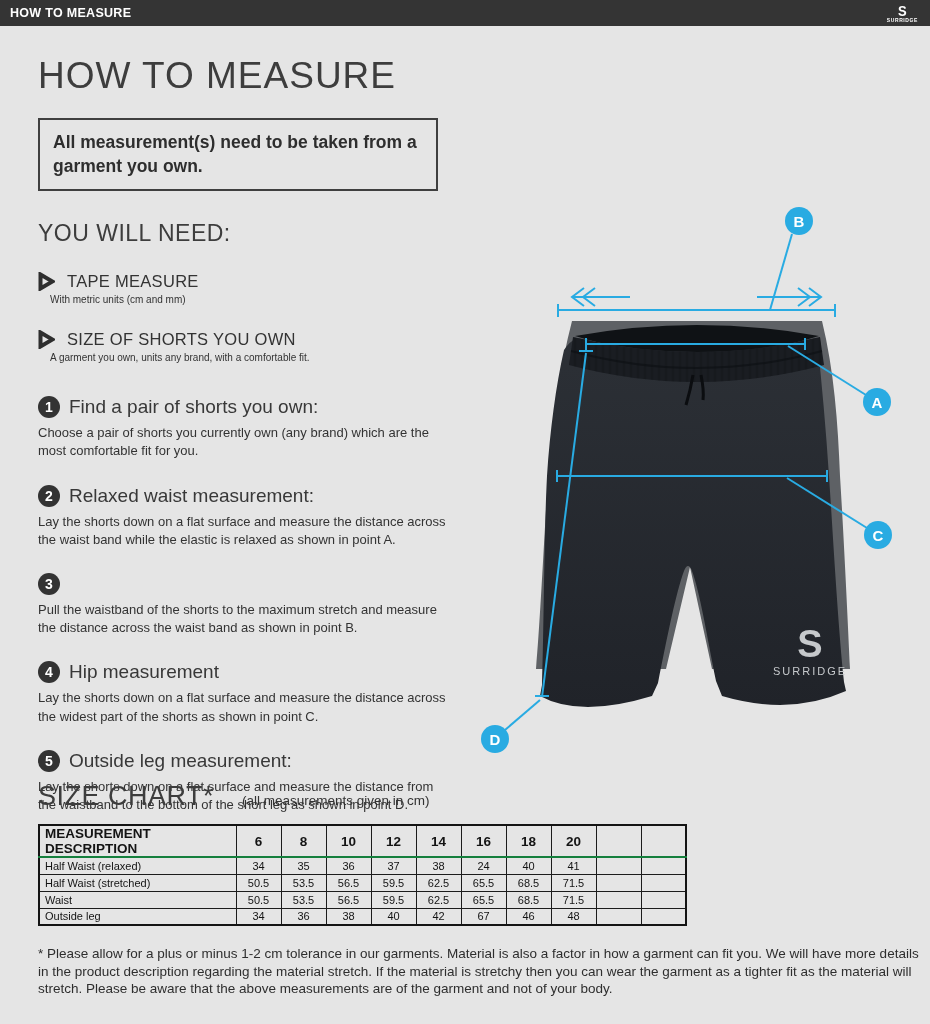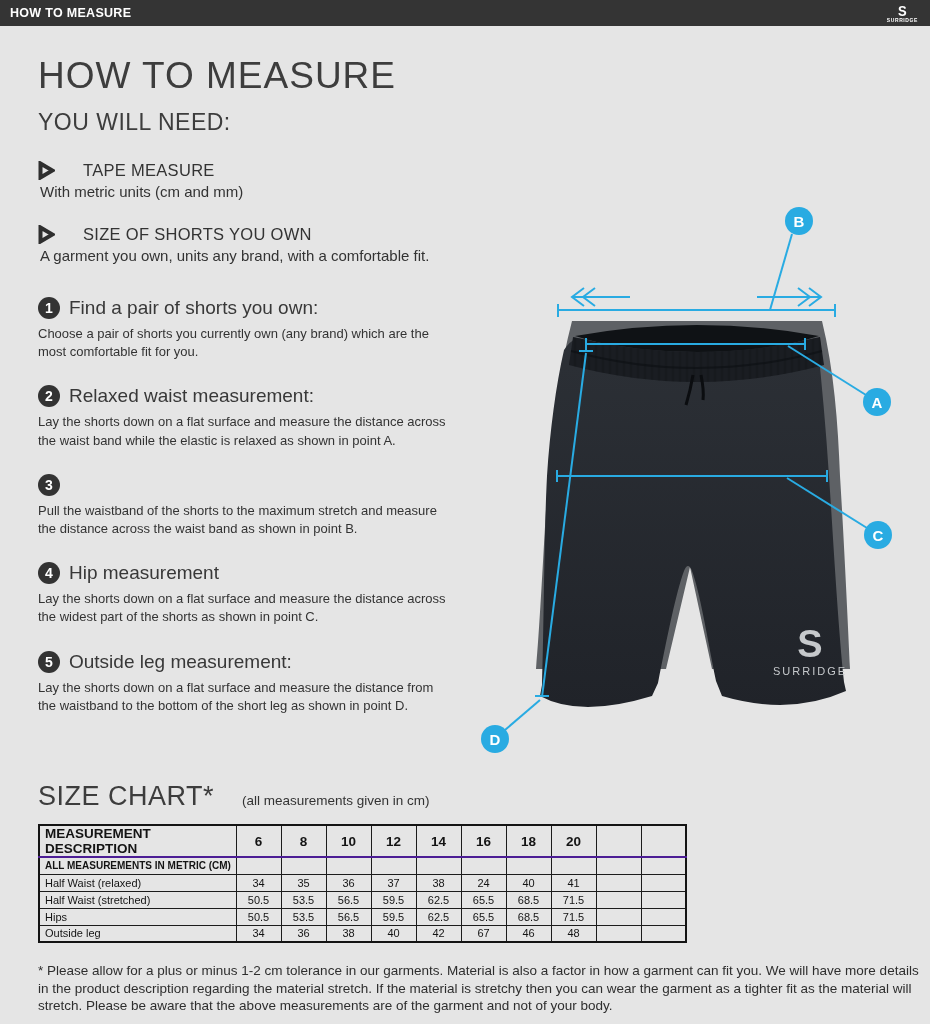--- a/index.html
+++ b/index.html
@@ -13,46 +13,46 @@
   .topbar-title { color:#fff; font-size:12.5px; font-weight:bold; letter-spacing:.3px; }
   .brand { display:flex; flex-direction:column; align-items:center; line-height:1; padding-right:4px; }
   .brand-s { color:#fff; font-size:13px; font-weight:bold; transform:scaleY(1.15); }
   .brand-name { color:#fff; font-size:5px; letter-spacing:.6px; margin-top:1px; font-weight:bold; }
 
   
   .leftcol { position:absolute; left:38px; top:55px; width:432px; }
   h1.page-title { font-size:37px; font-weight:400; color:#3d3d3d; letter-spacing:1px; }
   .notice { margin-top:21px; width:400px; border:2px solid #3f3f3f; padding:11px 13px;
             font-size:17.5px; font-weight:bold; color:#2e2e2e; line-height:1.35; }
-  .ywn-heading { margin-top:12px; font-size:23px; font-weight:400; color:#3d3d3d; letter-spacing:.5px; }
+  .ywn-heading { margin-top:29px; font-size:23px; font-weight:400; color:#3d3d3d; letter-spacing:.5px; }
   .need-item { margin-top:25px; }
-  .need-row { display:flex; align-items:center; gap:28px; }
+  .need-row { display:flex; align-items:center; gap:12px; }
   .tri-icon { width:17px; height:19px; flex:0 0 auto; }
   .need-label { font-size:16.5px; color:#333; letter-spacing:.3px; }
-  .need-desc { font-size:15px; color:#333; margin-top:3px; margin-left:2px; }
+  .need-desc { font-size:10px; color:#333; margin-top:3px; margin-left:12px; }
   .steps { margin-top:33px; }
   .step { margin-bottom:24px; }
   .step-head { display:flex; align-items:center; gap:9px; }
   .step-num { width:22px; height:22px; border-radius:50%; background:#333; color:#fff;
               font-size:14px; font-weight:bold; display:flex; align-items:center; justify-content:center; flex:0 0 auto; }
   .step-title { font-size:19px; color:#383838; }
   .step-desc { font-size:13px; color:#333; line-height:1.4; margin-top:6px; width:410px; }
 
   
   .diagram { position:absolute; left:460px; top:195px; width:470px; height:615px; }
 
   
   .sizechart { position:absolute; left:38px; top:781px; width:880px; }
   .sc-headrow { display:flex; align-items:baseline; gap:28px; }
   .sc-title { font-size:27px; font-weight:400; color:#3d3d3d; letter-spacing:.5px; }
   .sc-sub { font-size:13.5px; color:#333; }
   table.sizes { border-collapse:collapse; margin-top:12px; border:2px solid #141414; }
   table.sizes th, table.sizes td { border:1px solid #1c1c1c; font-size:11px; color:#141414;
         text-align:center; height:17px; padding:0 3px; }
-  table.sizes th { font-size:13.5px; font-weight:bold; height:25px; border-bottom:2px solid #4c1d95; }
+  table.sizes th { font-size:13.5px; font-weight:bold; height:25px; border-bottom:2px solid #15803d; }
   table.sizes .col-label { width:197px; text-align:left; padding-left:5px; }
   table.sizes .col-size { width:45px; }
   table.sizes .note-cell { font-weight:bold; font-size:10px; }
   .footnote { margin-top:19px; width:884px; font-size:13.5px; color:#2e2e2e; line-height:1.3; }
 </style>
 </head>
 <body>
 
 <div id="page">
 
@@ -60,20 +60,21 @@
     <span class="topbar-title">HOW TO MEASURE</span>
     <span class="brand">
       <span class="brand-s">S</span>
       <span class="brand-name">SURRIDGE</span>
     </span>
   </div>
 
   <div class="leftcol">
     <h1 class="page-title">HOW TO MEASURE</h1>
 
+    <div class="notice">All measurement(s) need to be taken from a garment you own.</div>
 
     <div class="ywn-heading">YOU WILL NEED:</div>
 
     <div class="need-item">
       <div class="need-row">
         <svg class="tri-icon" viewBox="0 0 17 19">
           <polygon points="2.5,2.5 14.5,9.5 2.5,16.5" fill="none" stroke="#2e2e2e" stroke-width="4" stroke-linejoin="miter"></polygon>
         </svg>
         <span class="need-label">TAPE MEASURE</span>
       </div>
@@ -225,33 +226,20 @@
             <th class="col-size">14</th>
             <th class="col-size">16</th>
             <th class="col-size">18</th>
             <th class="col-size">20</th>
             <th class="col-size"></th>
             <th class="col-size"></th>
           </tr>
       </thead>
       <tbody>
           <tr>
-            <td class="col-label note-cell">ALL MEASUREMENTS IN METRIC (CM)</td>
-            <td class="col-size"></td>
-            <td class="col-size"></td>
-            <td class="col-size"></td>
-            <td class="col-size"></td>
-            <td class="col-size"></td>
-            <td class="col-size"></td>
-            <td class="col-size"></td>
-            <td class="col-size"></td>
-            <td class="col-size"></td>
-            <td class="col-size"></td>
-          </tr>
-          <tr>
             <td class="col-label">Half Waist (relaxed)</td>
             <td class="col-size">34</td>
             <td class="col-size">35</td>
             <td class="col-size">36</td>
             <td class="col-size">37</td>
             <td class="col-size">38</td>
             <td class="col-size">24</td>
             <td class="col-size">40</td>
             <td class="col-size">41</td>
             <td class="col-size"></td>
@@ -264,21 +252,21 @@
             <td class="col-size">56.5</td>
             <td class="col-size">59.5</td>
             <td class="col-size">62.5</td>
             <td class="col-size">65.5</td>
             <td class="col-size">68.5</td>
             <td class="col-size">71.5</td>
             <td class="col-size"></td>
             <td class="col-size"></td>
           </tr>
           <tr>
-            <td class="col-label">Hips</td>
+            <td class="col-label">Waist</td>
             <td class="col-size">50.5</td>
             <td class="col-size">53.5</td>
             <td class="col-size">56.5</td>
             <td class="col-size">59.5</td>
             <td class="col-size">62.5</td>
             <td class="col-size">65.5</td>
             <td class="col-size">68.5</td>
             <td class="col-size">71.5</td>
             <td class="col-size"></td>
             <td class="col-size"></td>

